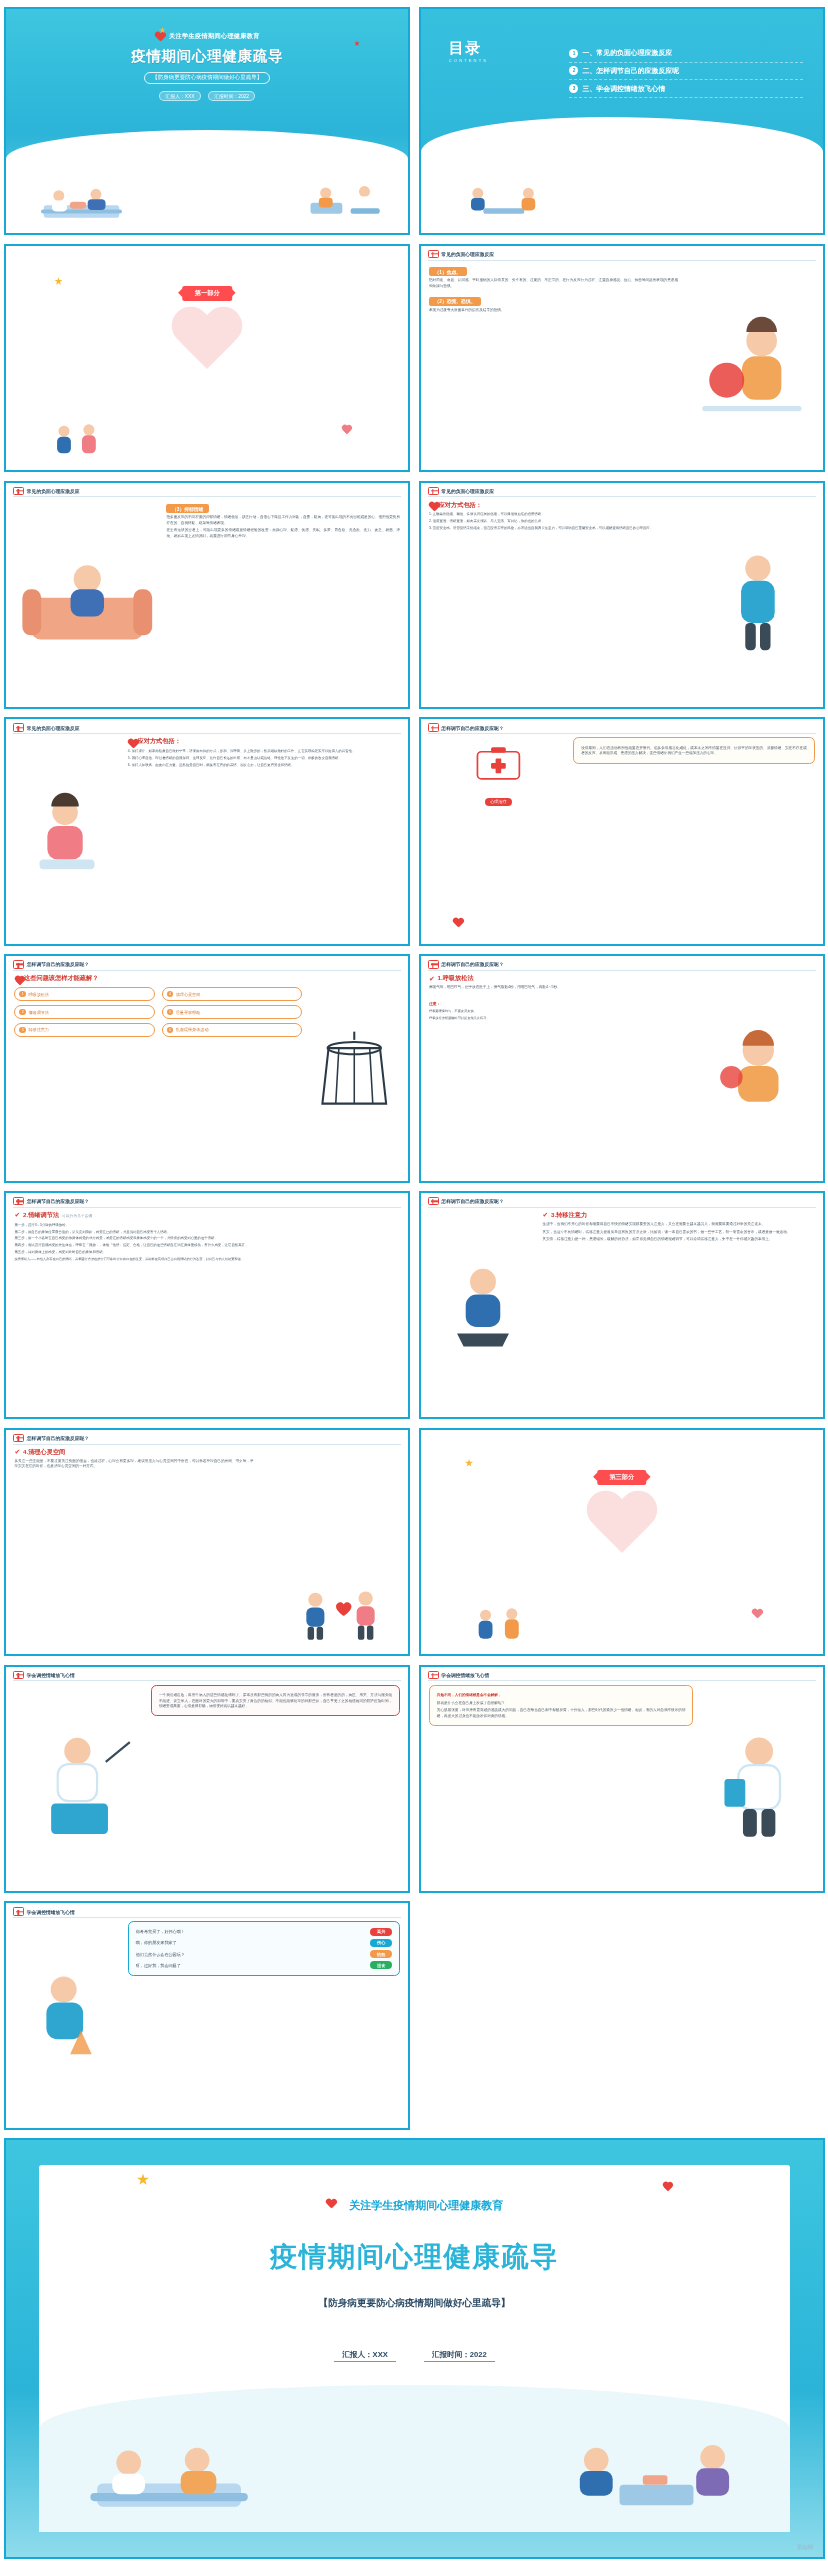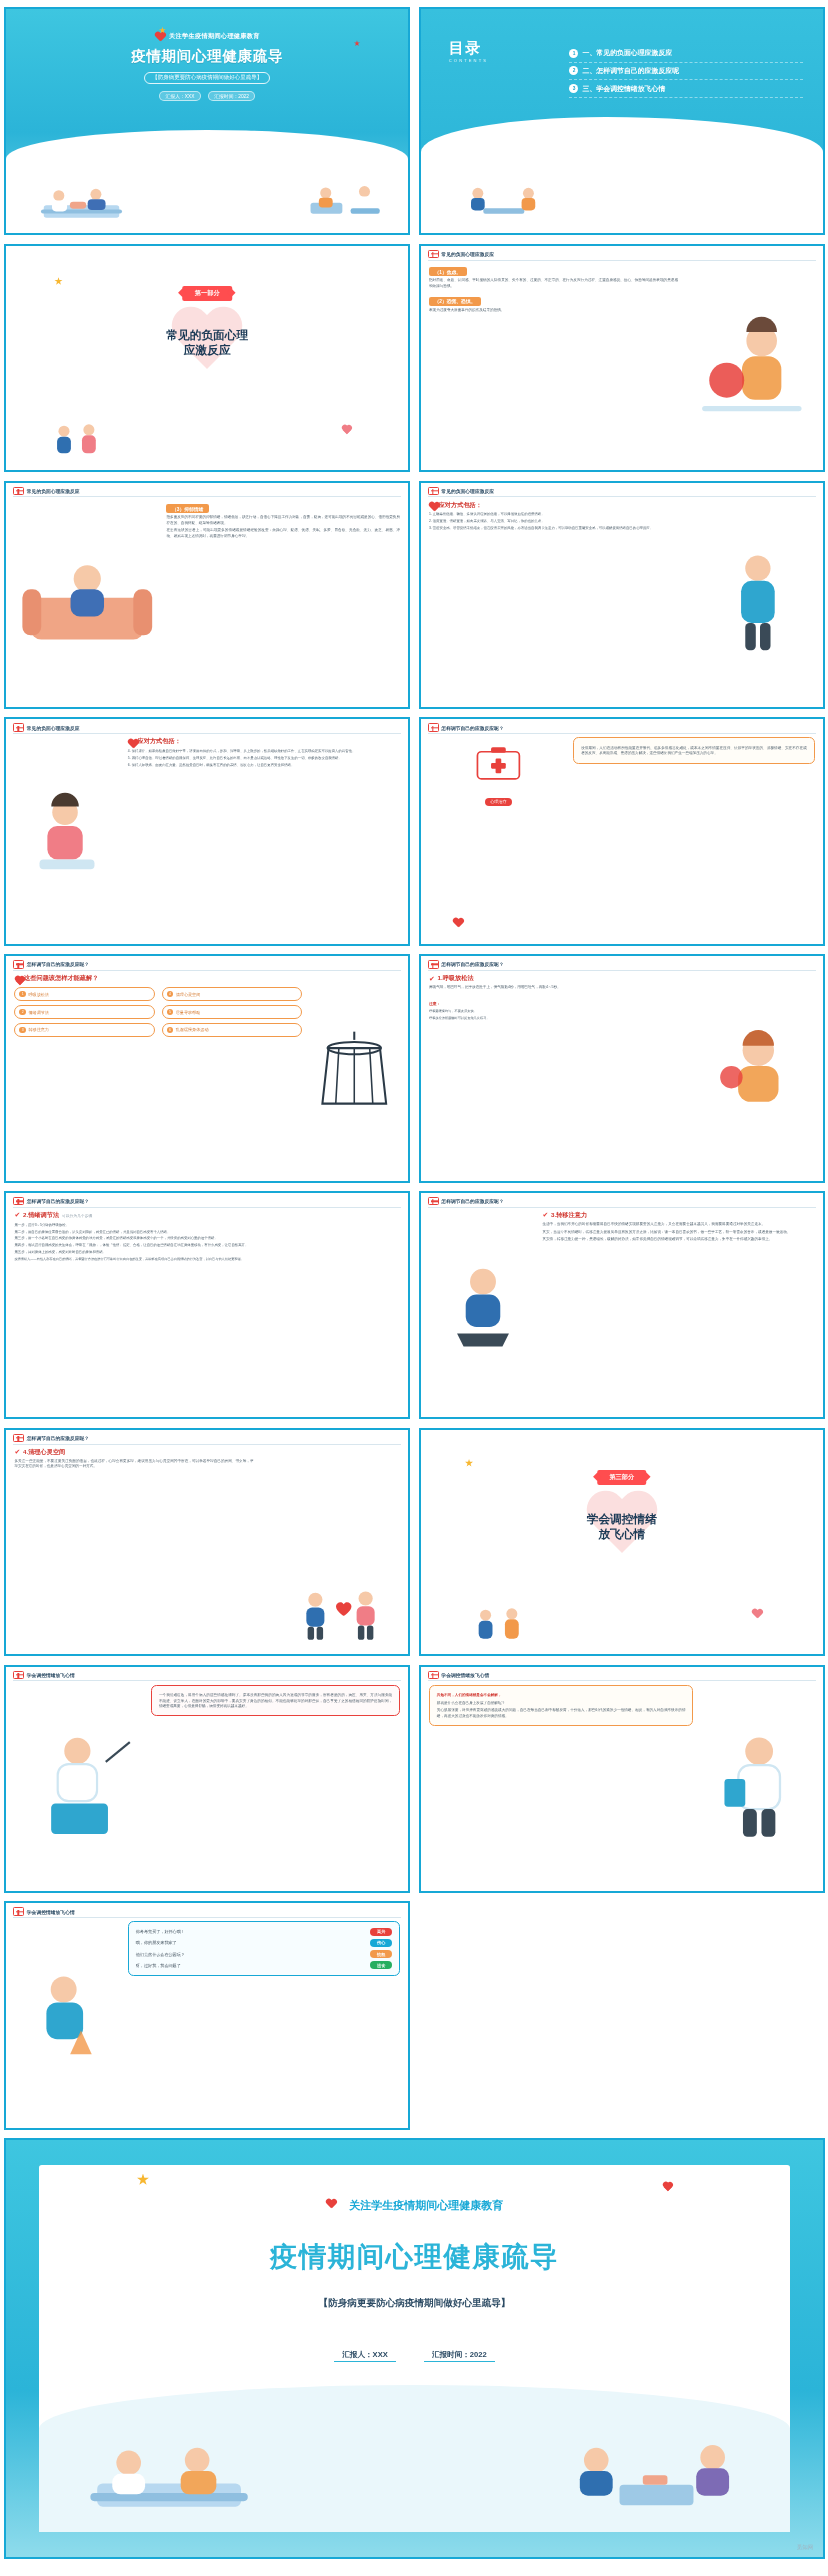--- a/index.html
+++ b/index.html
@@ -339,21 +339,20 @@
           <rect x="26" y="25" width="20" height="18" rx="6" fill="#2f6fb0"></rect>
           <circle cx="110" cy="18" r="8" fill="#f6c9a8"></circle>
           <rect x="100" y="25" width="20" height="18" rx="6" fill="#f2994a"></rect>
         </svg>
       </div>
     </div>
 
     <div class="slide sect">
       <div class="bigheart"><span class="heart"></span></div>
       <div class="ribbon">第一部分</div>
-      <h2>常见的负面心理<br>应激反应</h2>
       <span class="star" style="position:absolute;left:12%;top:14%;width:8.3px;height:8.3px;"></span>
       <div class="fig" style="left:10%;bottom:4%;">
         <svg width="83" height="39" viewBox="0 0 120 56" aria-hidden="true">
           <circle cx="26" cy="16" r="8" fill="#f6c9a8"></circle>
           <rect x="16" y="24" width="20" height="24" rx="7" fill="#2f6fb0"></rect>
           <circle cx="62" cy="14" r="8" fill="#f6c9a8"></circle>
           <rect x="52" y="22" width="20" height="26" rx="7" fill="#f07d86"></rect>
         </svg>
       </div>
       <span class="heart pink" style="position:absolute;right:14%;bottom:16%;width:11px;height:9.6px;"></span>
@@ -664,21 +663,20 @@
             <rect x="116" y="66" width="10" height="22" rx="4" fill="#3a4a57"></rect>
             <path d="M68 36c0-6 9-9 12-3 3-6 12-3 12 3 0 8-12 15-12 15S68 44 68 36z" fill="#e8413c"></path>
           </svg>
         </div>
       </div>
     </div>
 
     <div class="slide sect">
       <div class="bigheart"><span class="heart"></span></div>
       <div class="ribbon">第三部分</div>
-      <h2>学会调控情绪<br>放飞心情</h2>
       <span class="star" style="position:absolute;left:11%;top:13%;width:8.3px;height:8.3px;"></span>
       <div class="fig" style="left:12%;bottom:4%;">
         <svg width="76" height="39" viewBox="0 0 110 56" aria-hidden="true">
           <circle cx="24" cy="16" r="8" fill="#f6c9a8"></circle>
           <rect x="14" y="24" width="20" height="26" rx="7" fill="#2f6fb0"></rect>
           <circle cx="62" cy="14" r="8" fill="#f6c9a8"></circle>
           <rect x="52" y="22" width="20" height="28" rx="7" fill="#f2994a"></rect>
         </svg>
       </div>
       <span class="heart pink" style="position:absolute;right:15%;bottom:16%;width:11px;height:9.6px;"></span>

